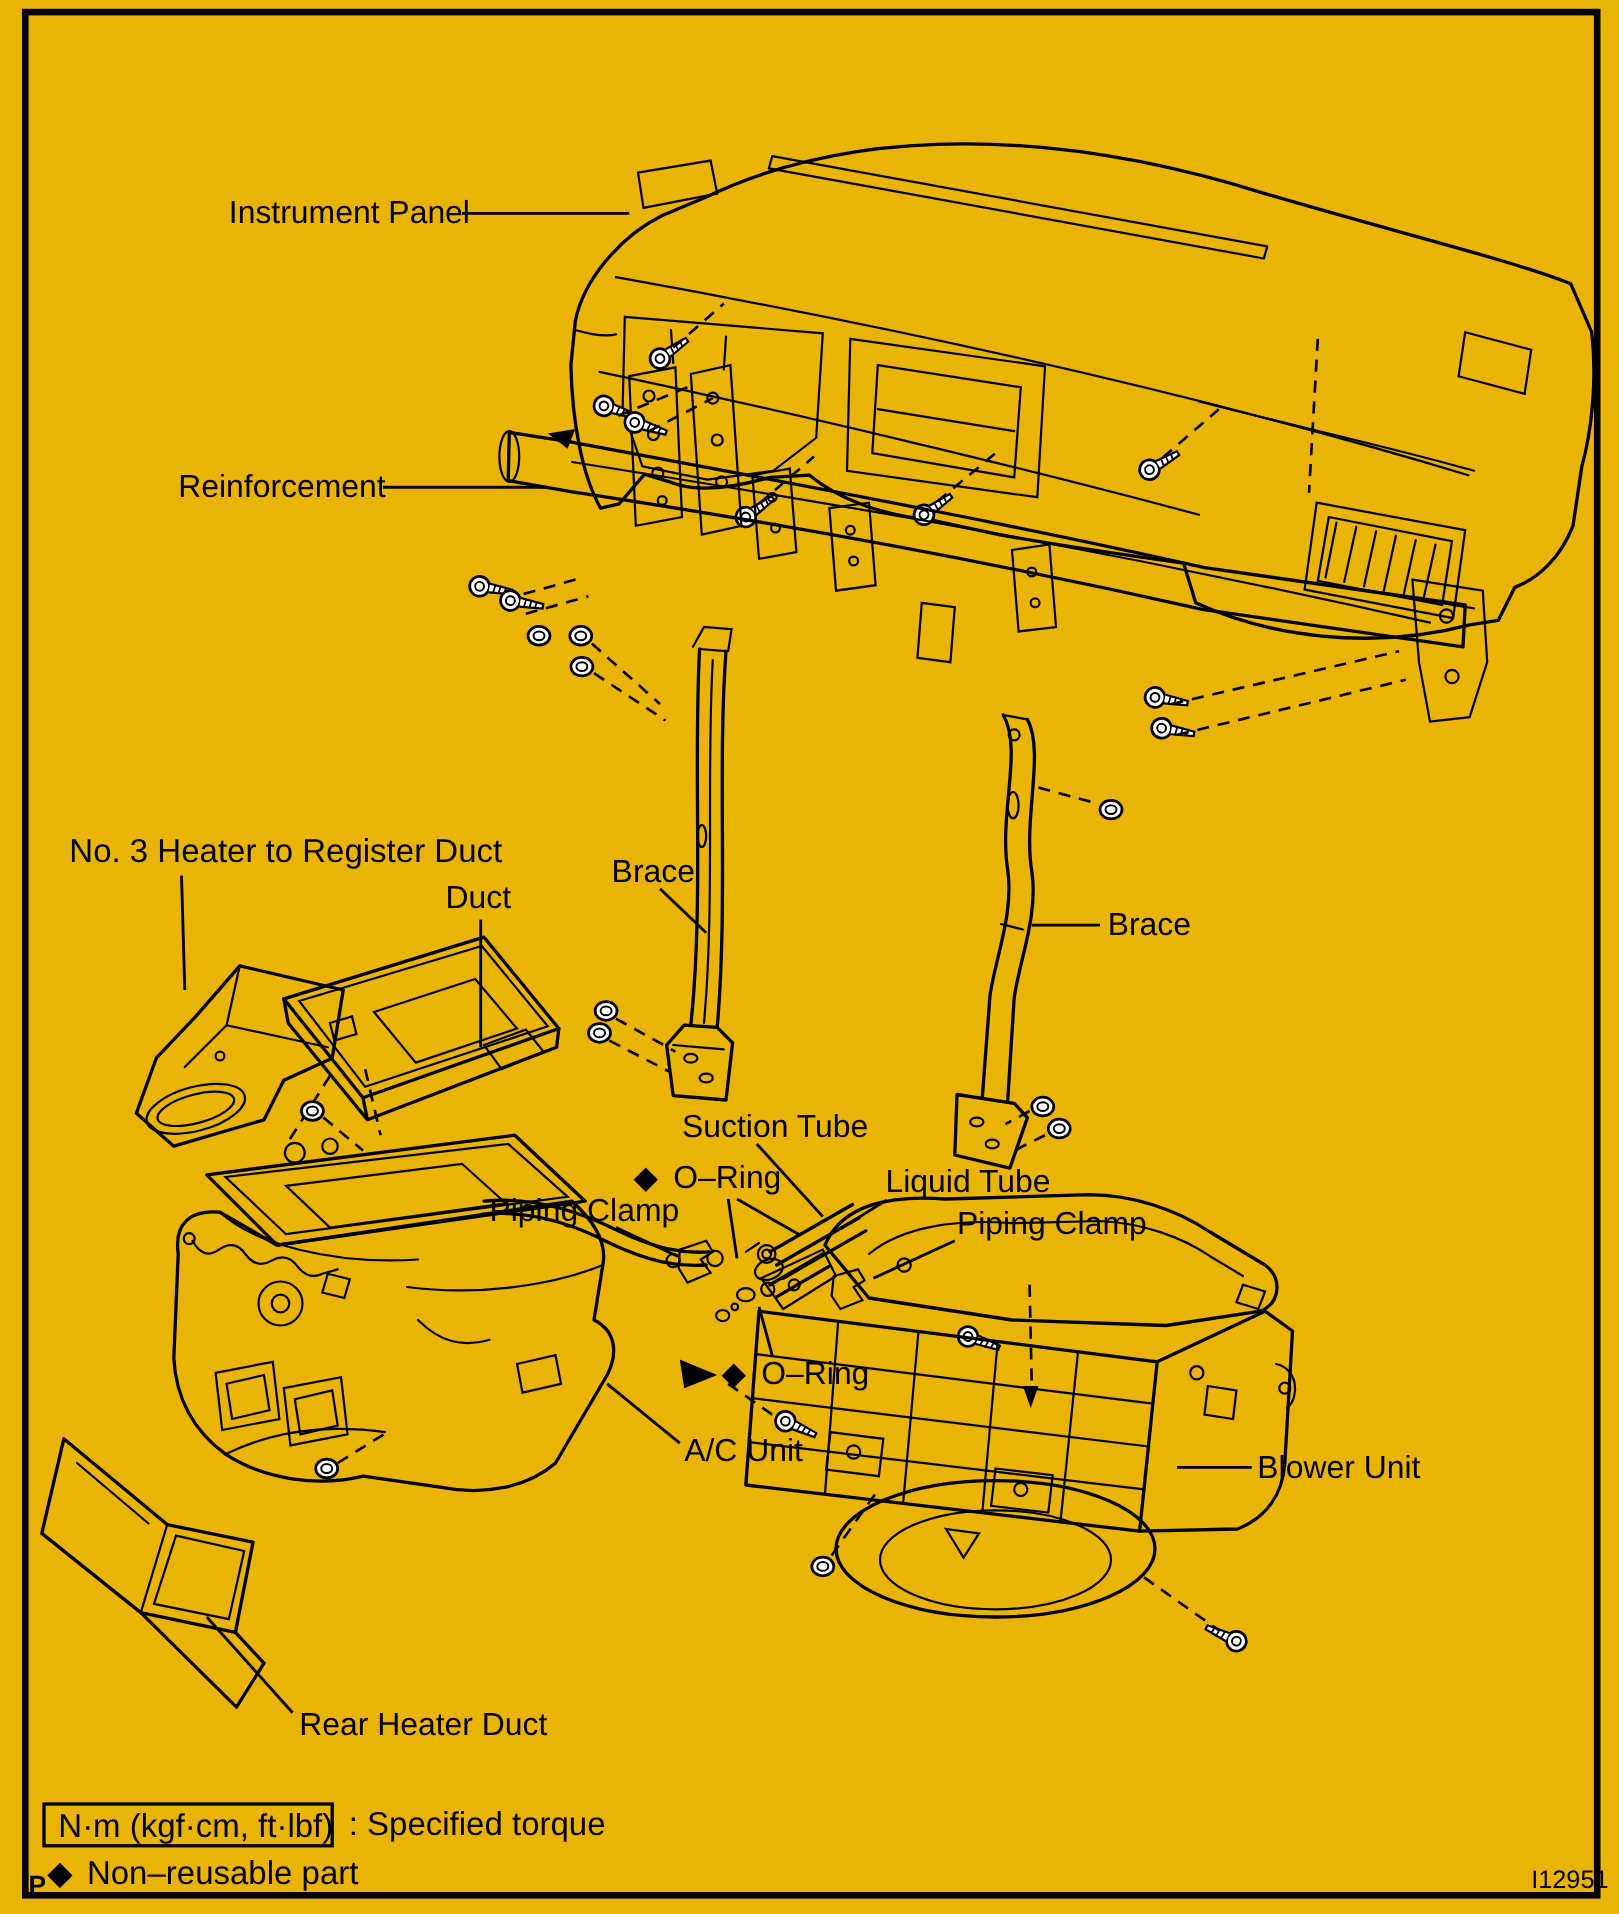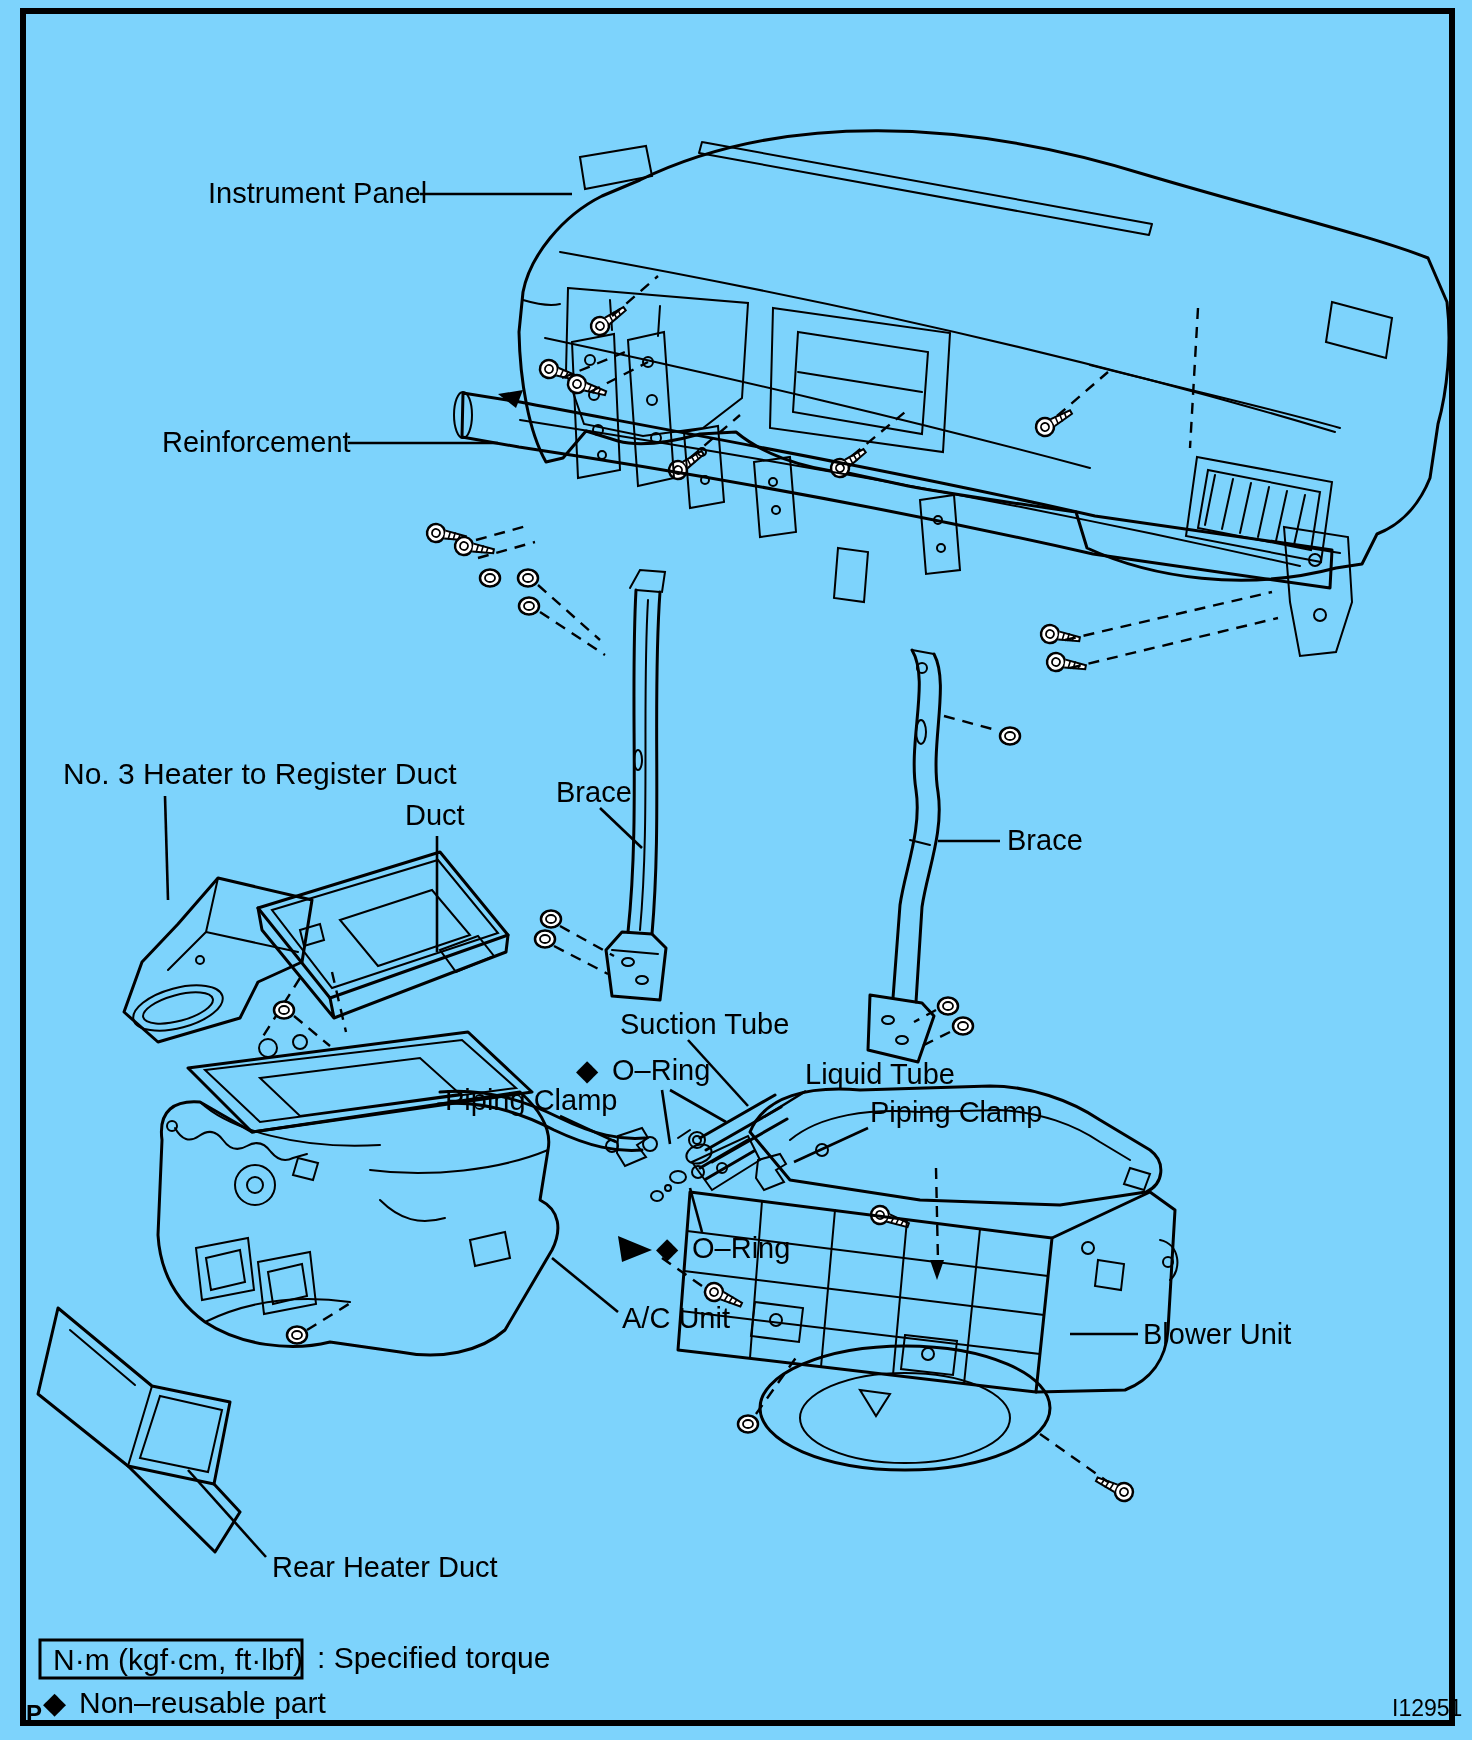--- a/index.html
+++ b/index.html
@@ -1,16 +1,16 @@
 <!DOCTYPE html>
 <html><head>
 <meta charset="utf-8">
 <style>
   html,body{margin:0;padding:0;background:#ffffff;}
-  .page{position:relative;width:1472px;height:1740px;background:#7dd3fc;overflow:hidden;}
+  .page{position:relative;width:1472px;height:1740px;background:#eab308;overflow:hidden;}
   svg{position:absolute;left:0;top:0;}
   .ln{stroke:#000;stroke-width:3;fill:none;stroke-linecap:round;stroke-linejoin:round;}
   .thin{stroke:#000;stroke-width:2;fill:none;stroke-linecap:round;}
   .dash{stroke:#000;stroke-width:2.4;fill:none;stroke-dasharray:11 8;}
   .lead{stroke:#000;stroke-width:2.6;fill:none;}
   .lbl{font-family:"Liberation Sans","DejaVu Sans",sans-serif;font-size:29px;fill:#000;}
   .lbl-big{font-family:"Liberation Sans","DejaVu Sans",sans-serif;font-size:30px;fill:#000;}
   .lbl-sm{font-family:"Liberation Sans","DejaVu Sans",sans-serif;font-size:23px;fill:#000;}
   .lbl-p{font-family:"Liberation Sans","DejaVu Sans",sans-serif;font-size:24px;font-weight:bold;fill:#000;}
   .blk{fill:#000;stroke:none;}

